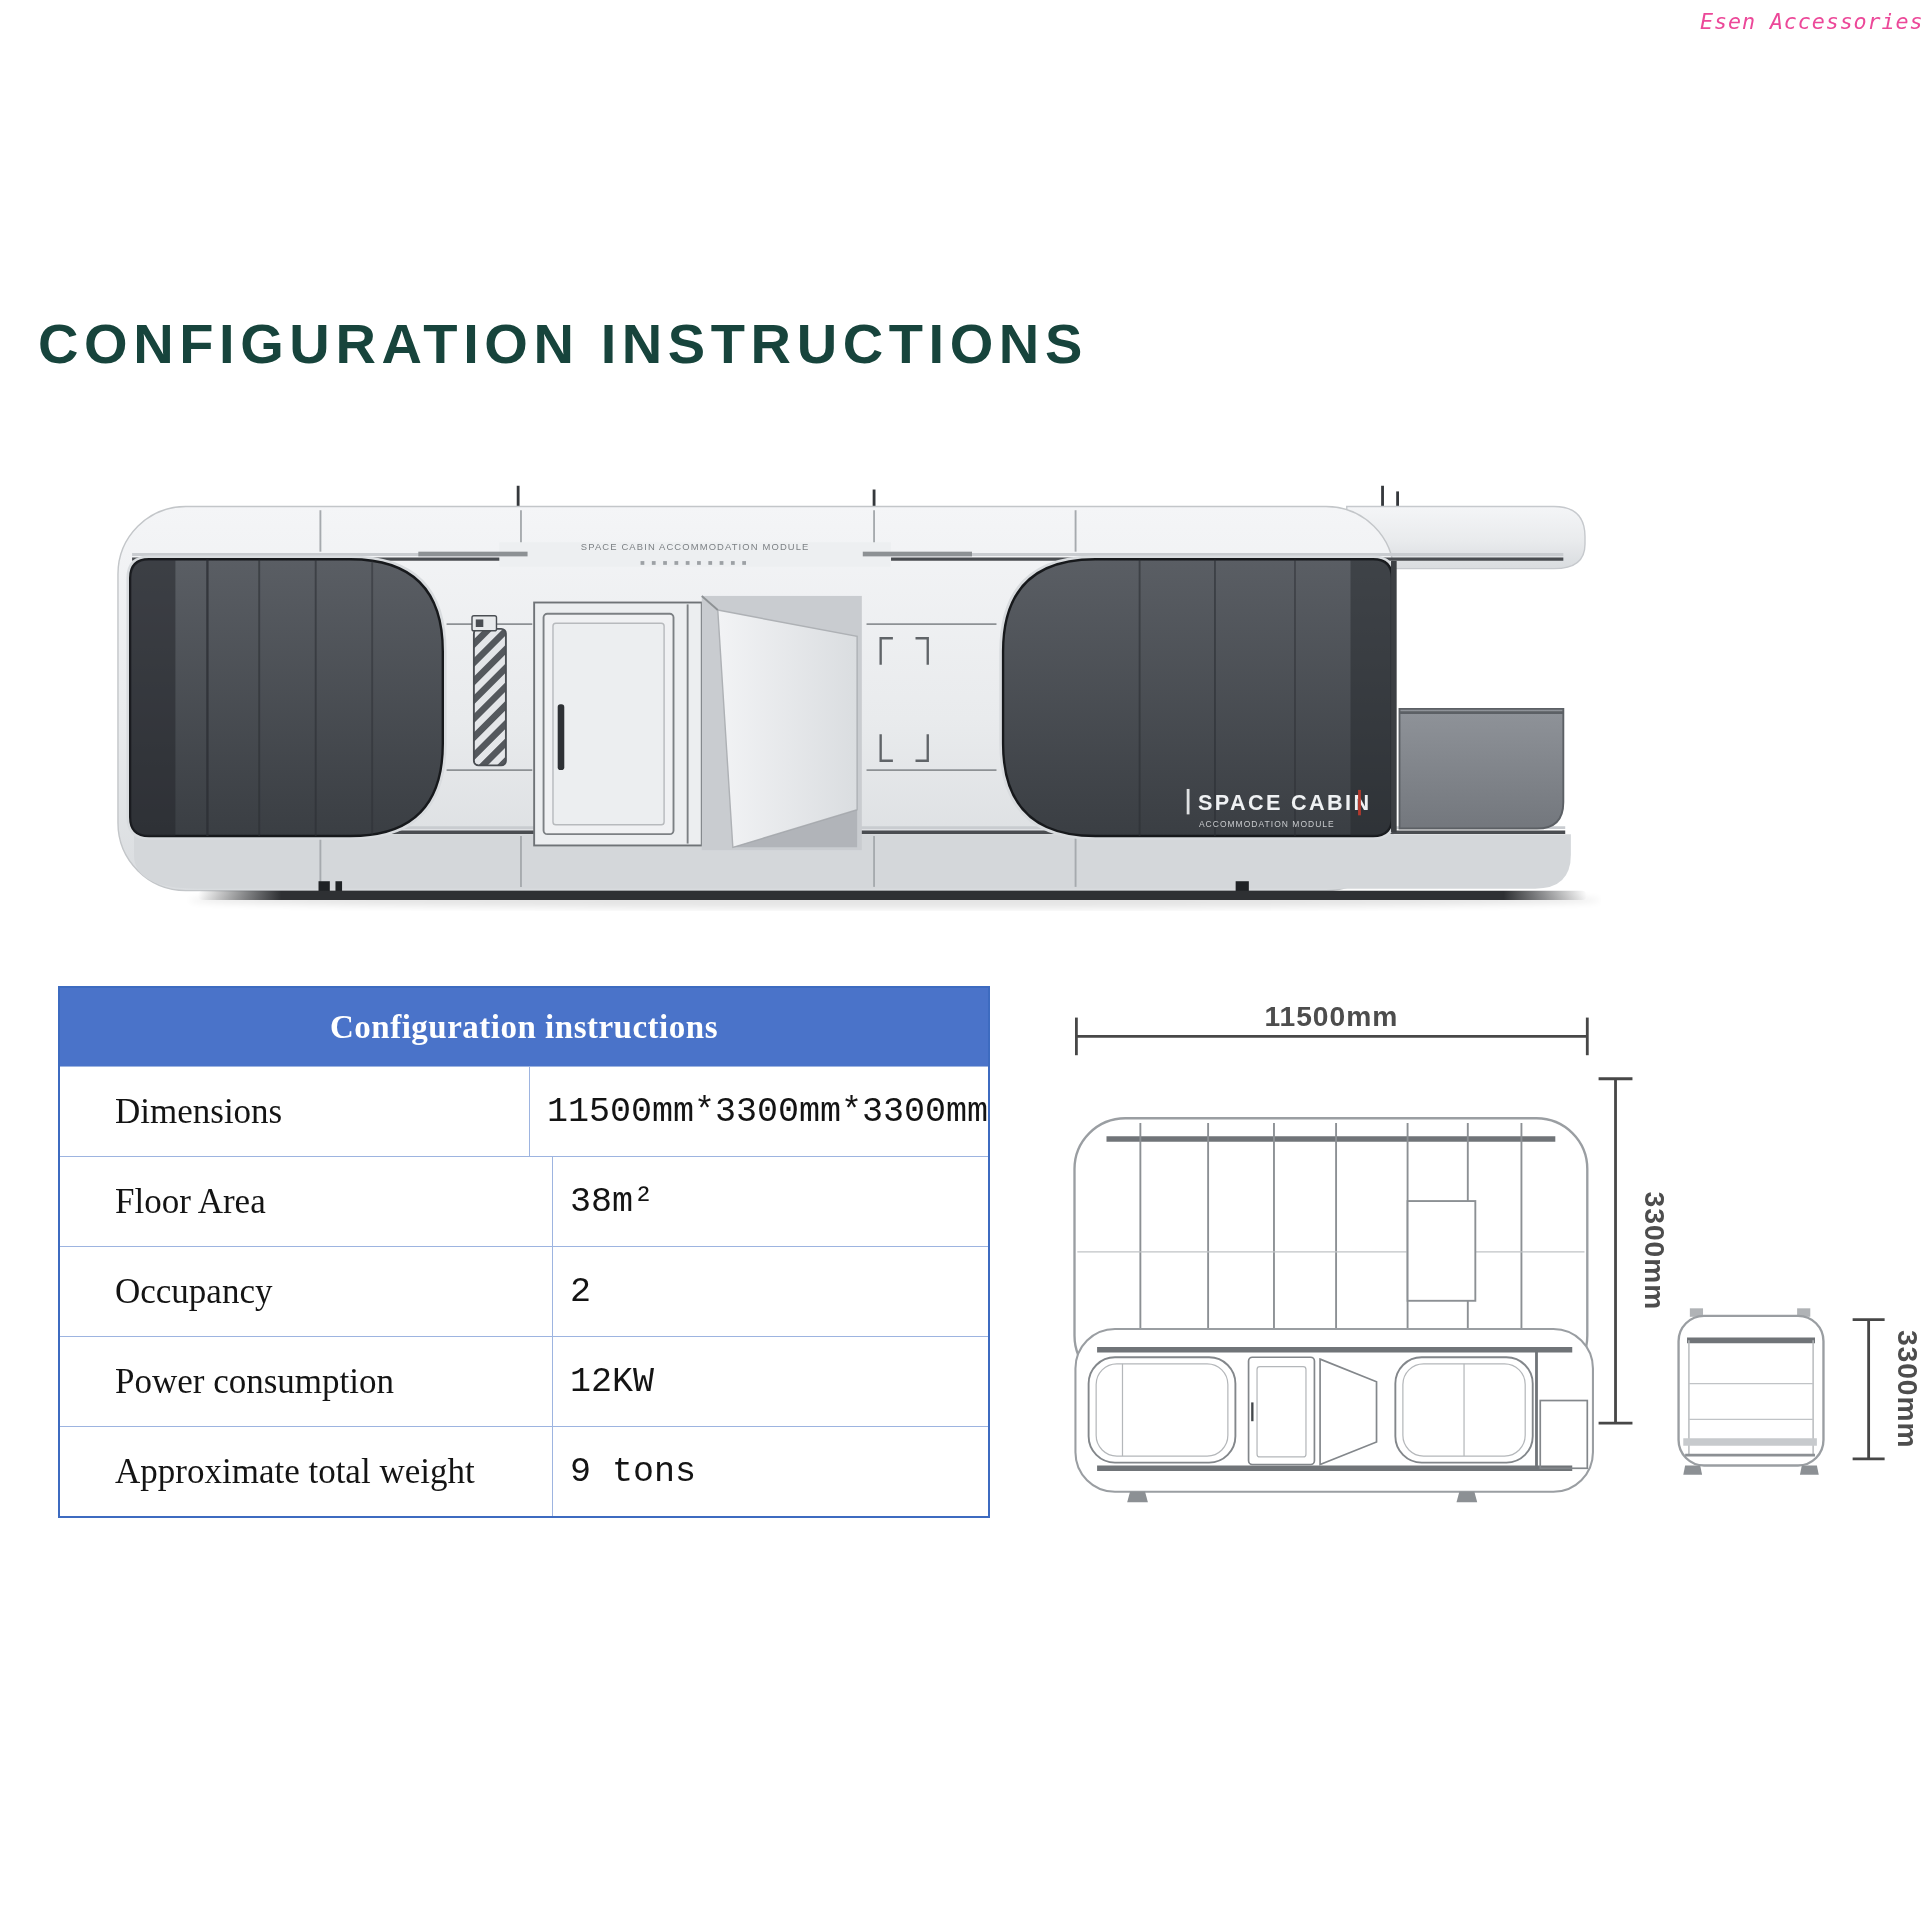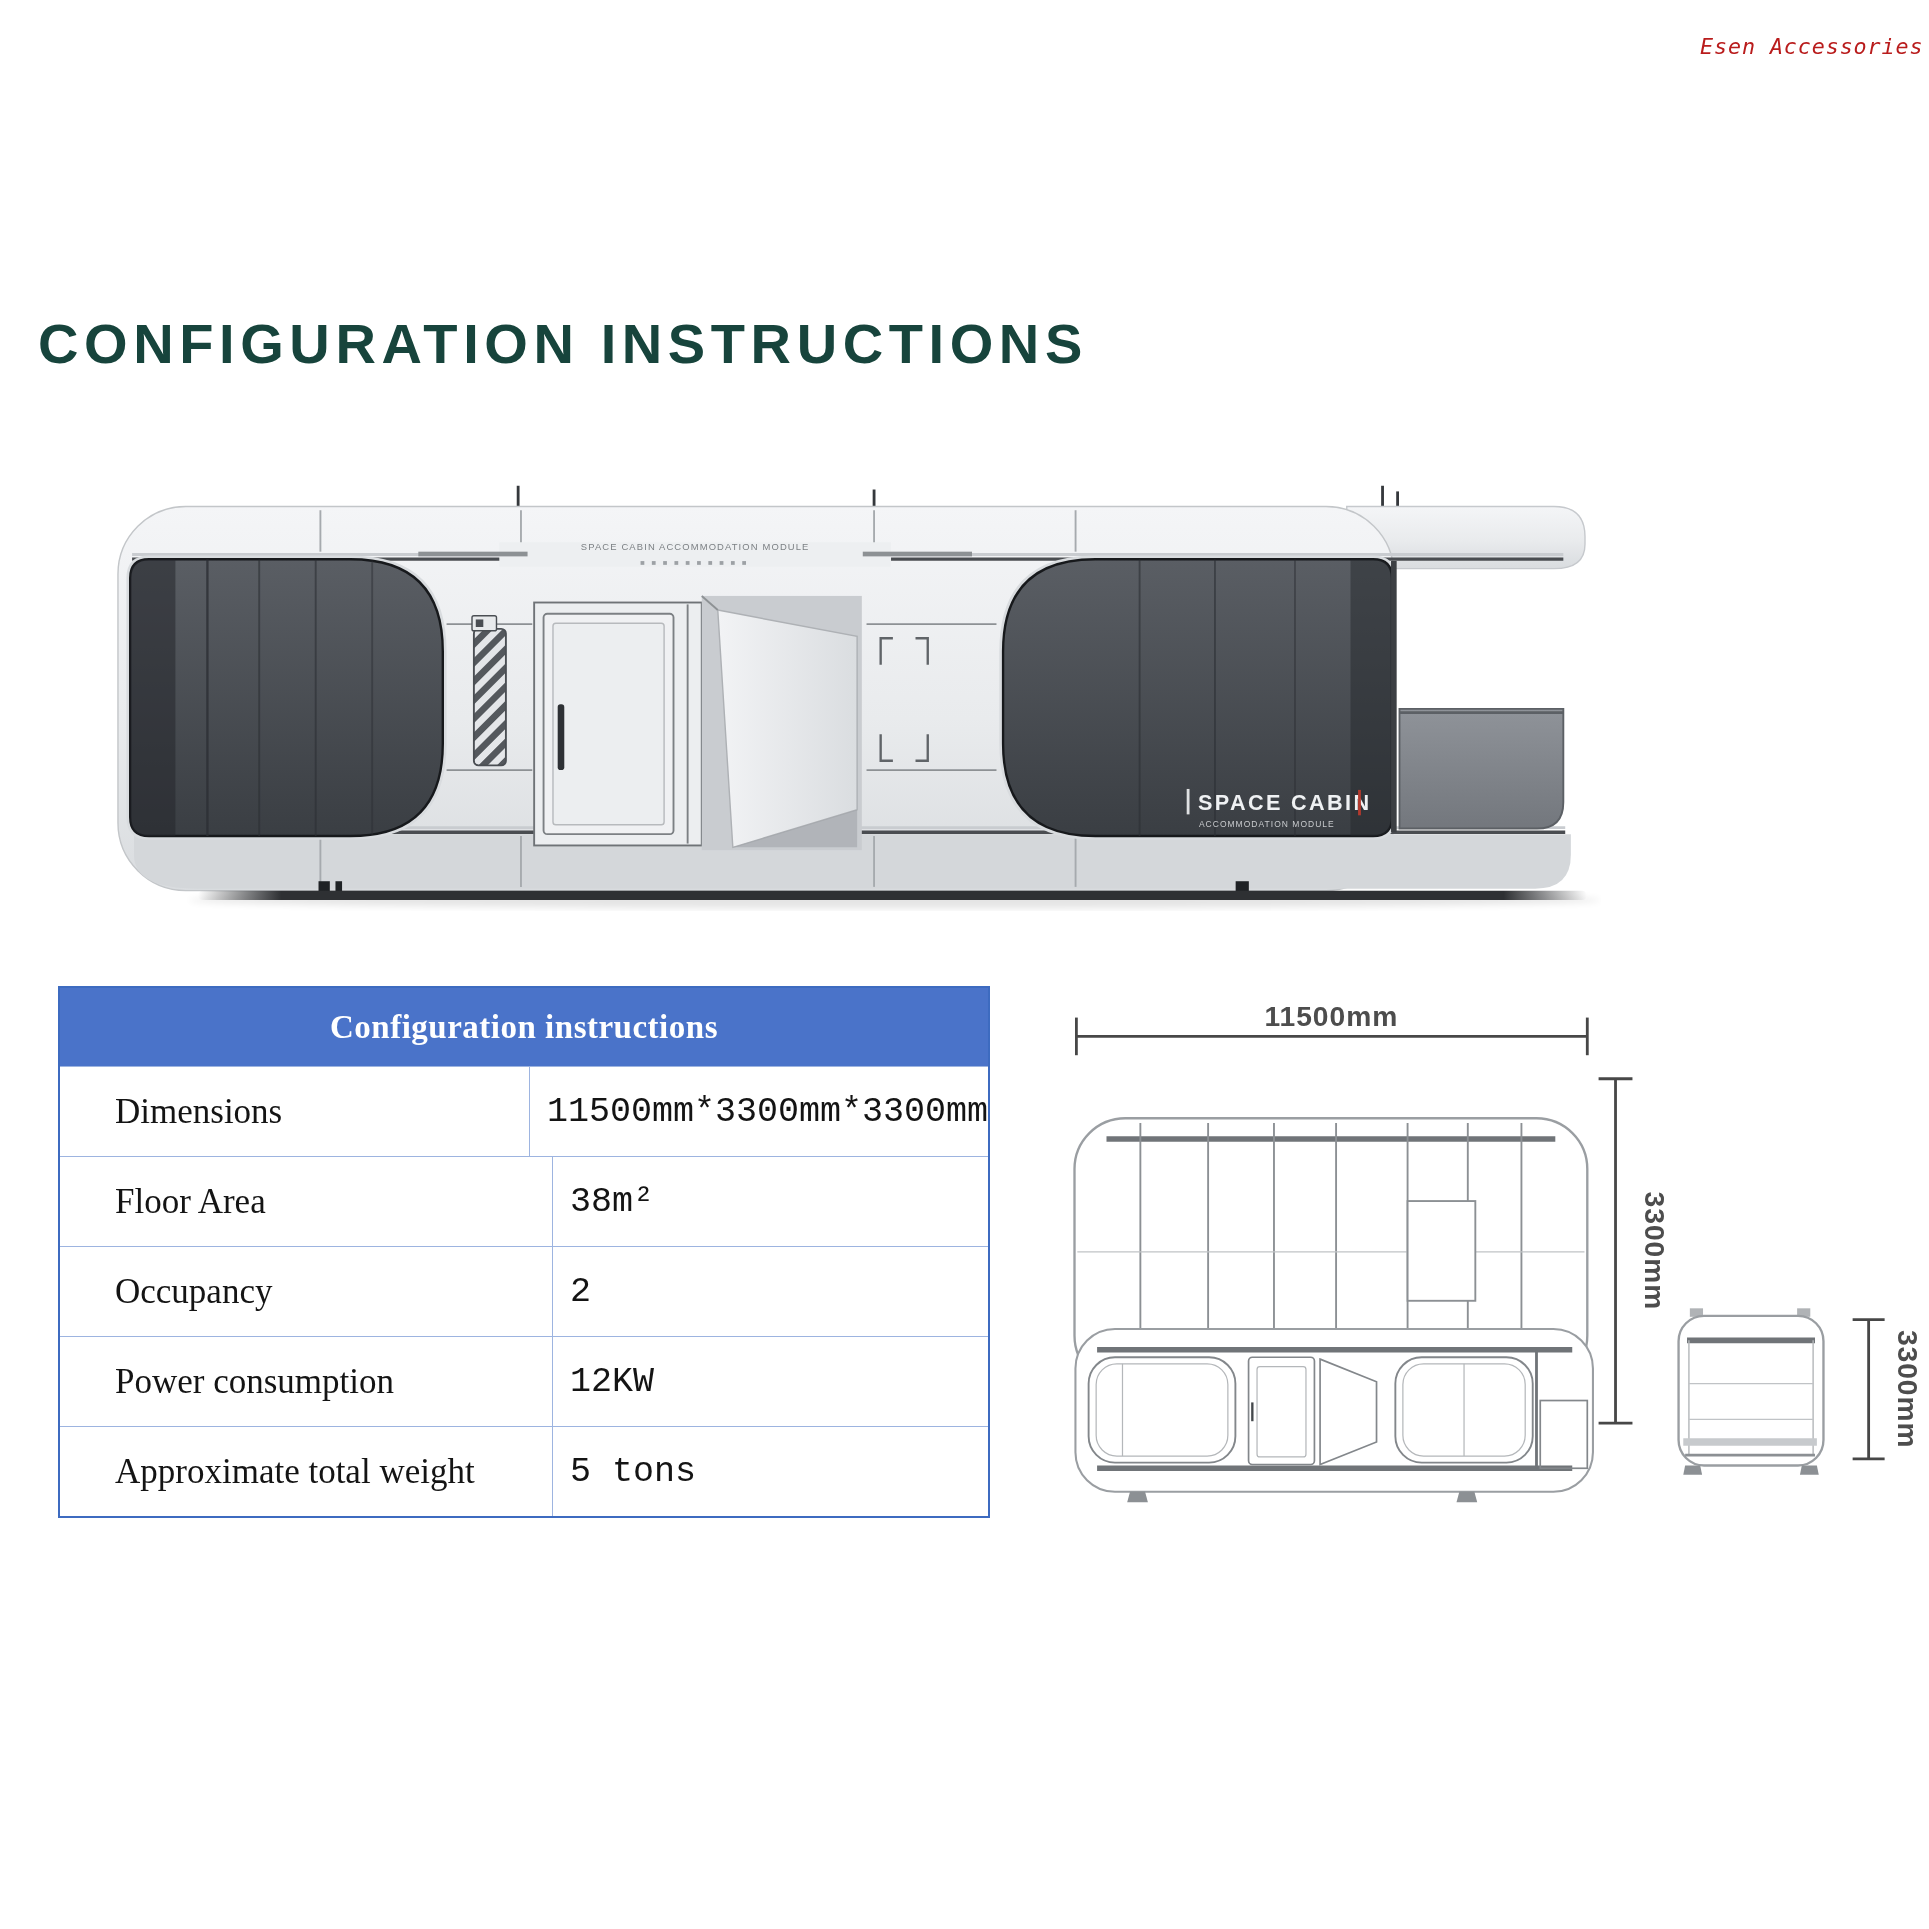--- a/index.html
+++ b/index.html
@@ -1,22 +1,22 @@
 <!DOCTYPE html>
 <html style="font-size:15px"><head>
 <meta charset="utf-8">
 <style>
   html,body{margin:0;padding:0;background:#ffffff;}
   #canvas{position:relative;width:1929px;height:1929px;background:#ffffff;overflow:hidden;
           font-family:"Liberation Sans",sans-serif;}
 
   
-  .watermark{position:absolute;top:9.4px;right:5.6px;color:#b91c1c;
+  .watermark{position:absolute;top:9.4px;right:5.6px;color:#ec4899;
              font-family:"DejaVu Sans Mono",monospace;font-style:italic;
-             font-size:21.7px;letter-spacing:0.9px;margin-top:25px;}
+             font-size:21.7px;letter-spacing:0.9px;}
 
   
   .page-title{position:absolute;left:38px;top:311px;width:1789px;
               color:#17443c;font-size:56px;font-weight:800;letter-spacing:5.6px;
               font-family:"Liberation Sans",sans-serif;white-space:nowrap;}
 
   
   .cabin-wrap{position:absolute;left:85px;top:478px;width:1516px;height:443px;}
   .drawings-wrap{position:absolute;left:1064px;top:979px;width:865px;height:621px;}
 
@@ -235,21 +235,21 @@
     <div class="spec-row">
       <div class="spec-label">Occupancy</div>
       <div class="spec-value">2</div>
     </div>
     <div class="spec-row">
       <div class="spec-label">Power consumption</div>
       <div class="spec-value">12KW</div>
     </div>
     <div class="spec-row">
       <div class="spec-label">Approximate total weight</div>
-      <div class="spec-value">5 tons</div>
+      <div class="spec-value">9 tons</div>
     </div>
   </div>
 
   <div class="drawings-wrap">
   <svg width="865" height="621" viewBox="0 0 919 660" xmlns="http://www.w3.org/2000/svg">
 
     <g stroke="#474747" stroke-width="3">
       <line x1="13" y1="61" x2="556" y2="61"></line>
       <line x1="13" y1="41" x2="13" y2="81"></line>
       <line x1="556" y1="41" x2="556" y2="81"></line>

